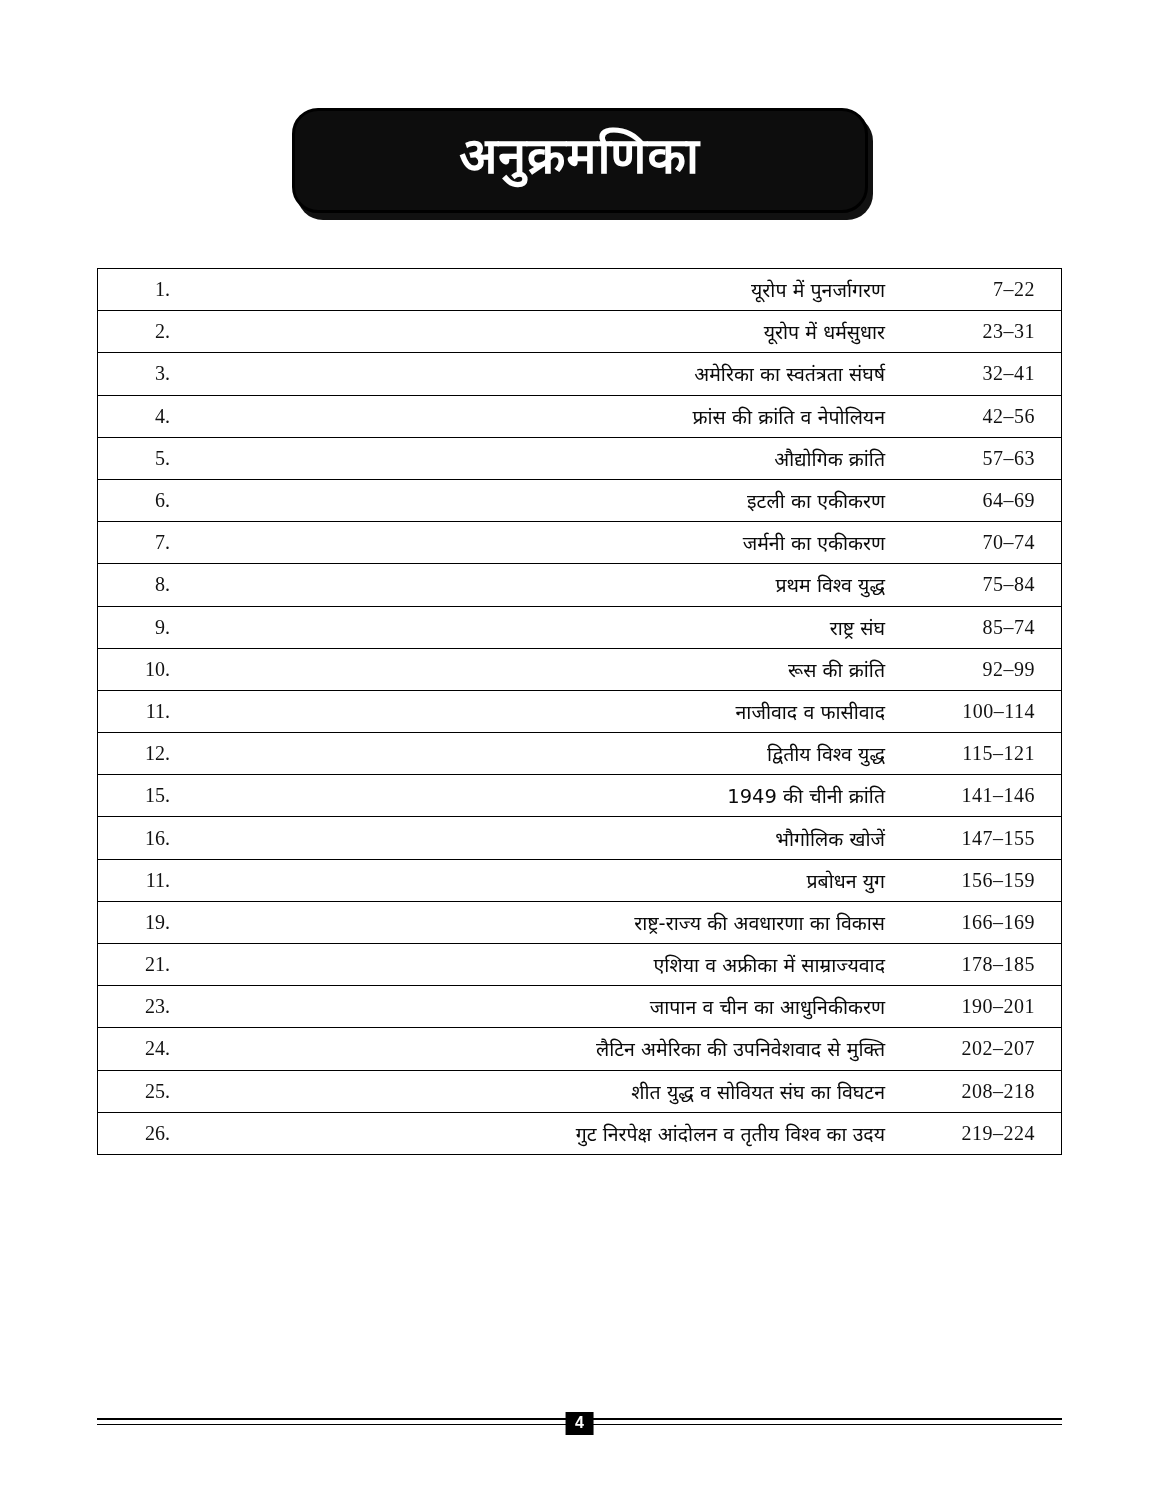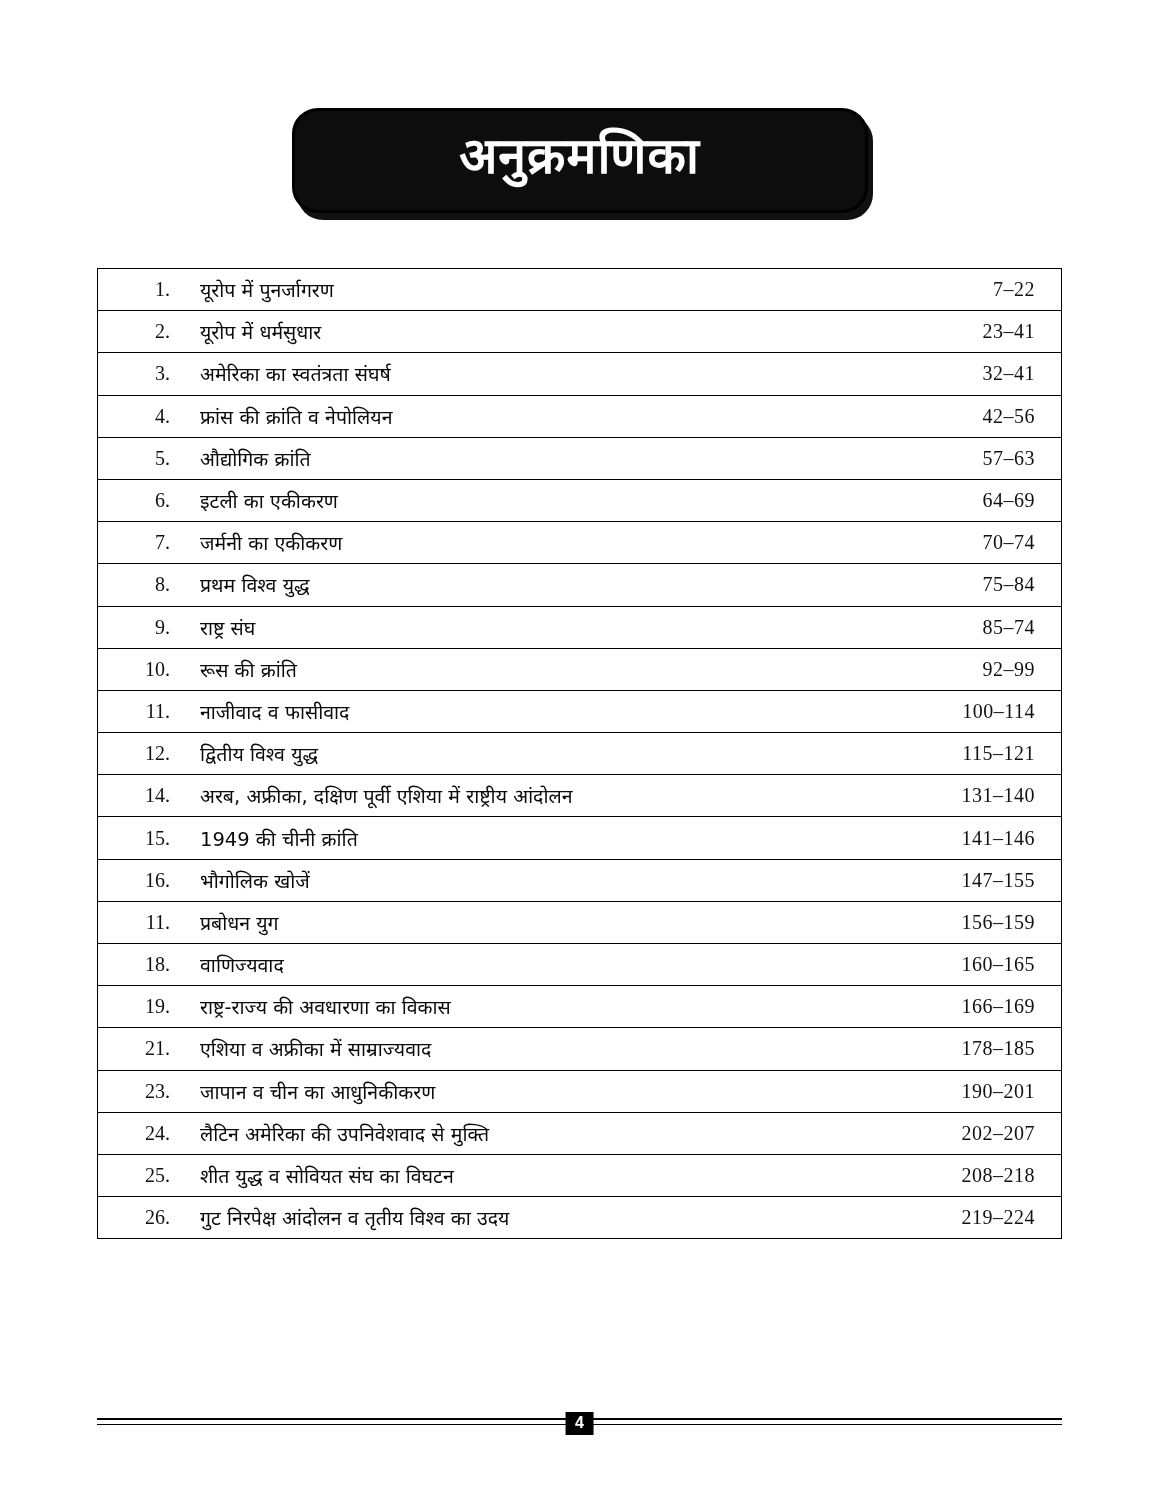--- a/index.html
+++ b/index.html
@@ -79,20 +79,21 @@
     font-family: "Liberation Serif", serif;
     font-size: 20px;
     color: #111;
   }
   .toc .c-title {
     padding-left: 16px;
     font-family: "DejaVu Sans", sans-serif;
     font-size: 19.5px;
     color: #0a0a0a;
     white-space: nowrap;
+    text-align: right;
   }
   .toc .c-pages {
     width: 150px;
     text-align: right;
     padding-right: 26px;
     font-family: "Liberation Serif", serif;
     font-size: 20px;
     letter-spacing: 0.5px;
     color: #111;
   }
@@ -149,21 +150,21 @@
   <table class="toc">
     <tbody id="toc-body">
         <tr>
           <td class="c-num">1.</td>
           <td class="c-title">यूरोप में पुनर्जागरण</td>
           <td class="c-pages">7–22</td>
         </tr>
         <tr>
           <td class="c-num">2.</td>
           <td class="c-title">यूरोप में धर्मसुधार</td>
-          <td class="c-pages">23–41</td>
+          <td class="c-pages">23–31</td>
         </tr>
         <tr>
           <td class="c-num">3.</td>
           <td class="c-title">अमेरिका का स्वतंत्रता संघर्ष</td>
           <td class="c-pages">32–41</td>
         </tr>
         <tr>
           <td class="c-num">4.</td>
           <td class="c-title">फ्रांस की क्रांति व नेपोलियन</td>
           <td class="c-pages">42–56</td>
@@ -202,43 +203,33 @@
           <td class="c-num">11.</td>
           <td class="c-title">नाजीवाद व फासीवाद</td>
           <td class="c-pages">100–114</td>
         </tr>
         <tr>
           <td class="c-num">12.</td>
           <td class="c-title">द्वितीय विश्व युद्ध</td>
           <td class="c-pages">115–121</td>
         </tr>
         <tr>
-          <td class="c-num">14.</td>
-          <td class="c-title">अरब, अफ्रीका, दक्षिण पूर्वी एशिया में राष्ट्रीय आंदोलन</td>
-          <td class="c-pages">131–140</td>
-        </tr>
-        <tr>
           <td class="c-num">15.</td>
           <td class="c-title">1949 की चीनी क्रांति</td>
           <td class="c-pages">141–146</td>
         </tr>
         <tr>
           <td class="c-num">16.</td>
           <td class="c-title">भौगोलिक खोजें</td>
           <td class="c-pages">147–155</td>
         </tr>
         <tr>
           <td class="c-num">11.</td>
           <td class="c-title">प्रबोधन युग</td>
           <td class="c-pages">156–159</td>
-        </tr>
-        <tr>
-          <td class="c-num">18.</td>
-          <td class="c-title">वाणिज्यवाद</td>
-          <td class="c-pages">160–165</td>
         </tr>
         <tr>
           <td class="c-num">19.</td>
           <td class="c-title">राष्ट्र-राज्य की अवधारणा का विकास</td>
           <td class="c-pages">166–169</td>
         </tr>
         <tr>
           <td class="c-num">21.</td>
           <td class="c-title">एशिया व अफ्रीका में साम्राज्यवाद</td>
           <td class="c-pages">178–185</td>

